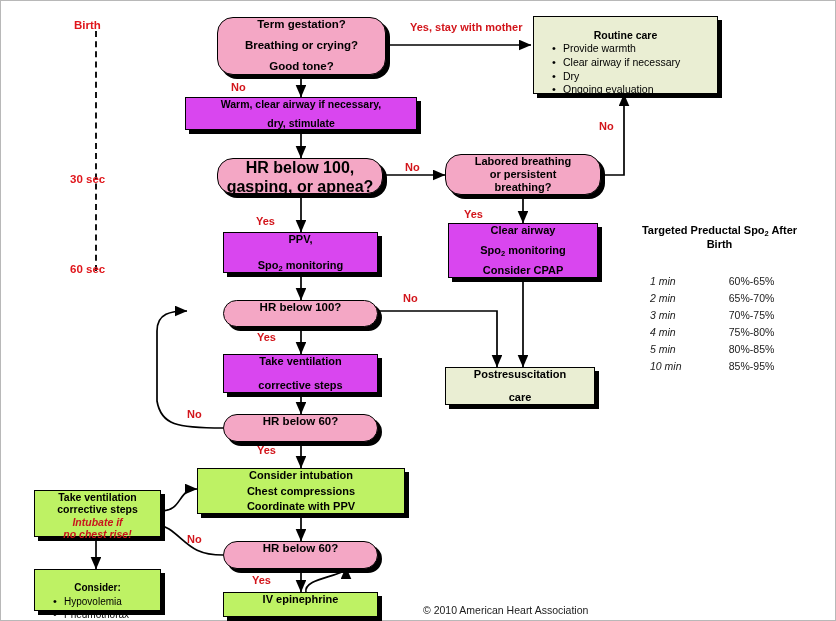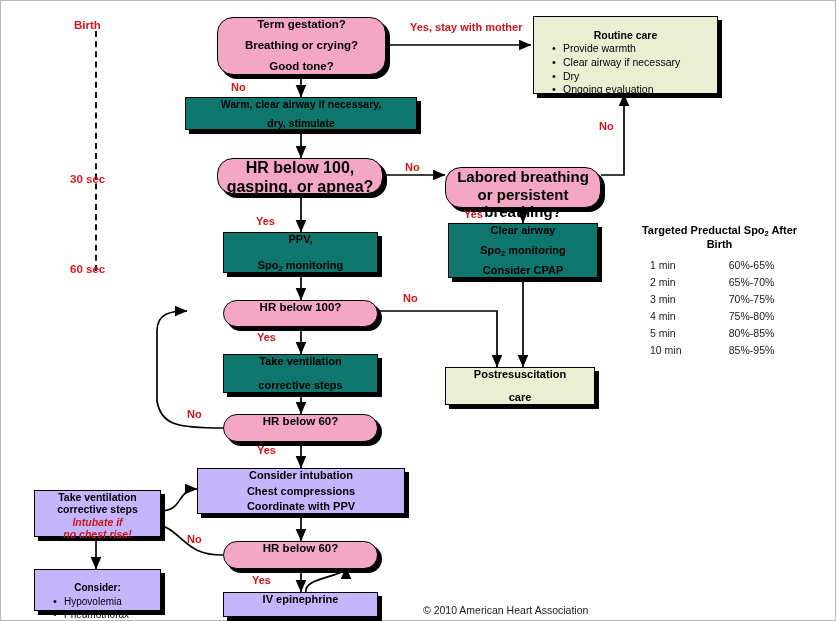--- a/index.html
+++ b/index.html
@@ -27,23 +27,23 @@
     font-weight: bold;
     color: #000000;
     border: 1.6px solid #000000;
     box-shadow: 4px 4px 0 0 #000000;
     line-height: 1.18;
     z-index: 5;
   }
   .node .ln { display: block; white-space: nowrap; }
 
   .pink   { background: #f4a7c5; border-radius: 16px; }
-  .green  { background: #0f766e; }
+  .green  { background: #d946ef; }
   .cream  { background: #eaeed3; }
-  .cyan   { background: #c4b5fd; }
+  .cyan   { background: #bef264; }
 
   .node.bullets {
     align-items: flex-start;
     text-align: left;
     padding: 12px 8px;
   }
   .node.bullets .hdr {
     width: 100%;
     text-align: center;
     display: block;
@@ -99,30 +99,30 @@
     left: 631px; top: 222px;
     width: 175px;
     z-index: 6;
   }
   .spo2 .t-title {
     text-align: center;
     font-weight: bold;
     font-size: 11px;
     line-height: 1.3;
     color: #000;
-    margin-bottom: 5px;
+    margin-bottom: 21px;
   }
   .spo2 table { width: 100%; border-collapse: collapse; }
   .spo2 td {
     font-size: 10.5px;
     color: #1a1a1a;
     padding: 2.5px 0;
     white-space: nowrap;
   }
-  .spo2 td.k { text-align: left; padding-left: 18px; }
+  .spo2 td.k { text-align: left; padding-left: 18px; font-style: italic; }
   .spo2 td.v { text-align: left; padding-left: 24px; }
 
   .copyright {
     position: absolute;
     left: 422px; top: 603px;
     font-size: 10.5px;
     color: #1b1b1b;
     white-space: nowrap;
     z-index: 8;
   }
@@ -217,21 +217,21 @@
   <div class="node green" style="left:184px; top:96px; width:232px; height:33px; font-size:10.5px;">
     <span class="ln">Warm, clear airway if necessary,</span>
     <span class="ln">dry, stimulate</span>
   </div>
 
   <div class="node pink" style="left:216px; top:157px; width:166px; height:36px; font-size:16px;">
     <span class="ln">HR below 100,</span>
     <span class="ln">gasping, or apnea?</span>
   </div>
 
-  <div class="node pink" style="left:444px; top:166px; width:156px; height:41px; font-size:15px;">
+  <div class="node pink" style="left:444px; top:153px; width:156px; height:41px; font-size:11px;">
     <span class="ln">Labored breathing</span>
     <span class="ln">or persistent</span>
     <span class="ln">breathing?</span>
   </div>
 
   <div class="node green" style="left:222px; top:231px; width:155px; height:41px; font-size:11px;">
     <span class="ln">PPV,</span>
     <span class="ln">Spo<sub>2</sub> monitoring</span>
   </div>
 

